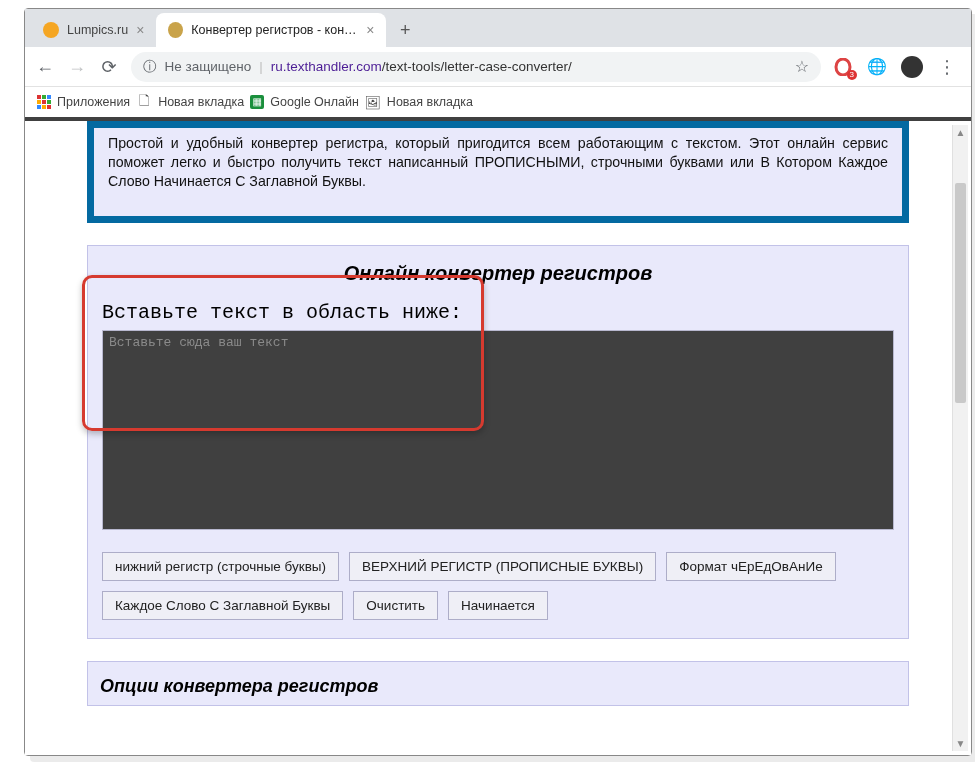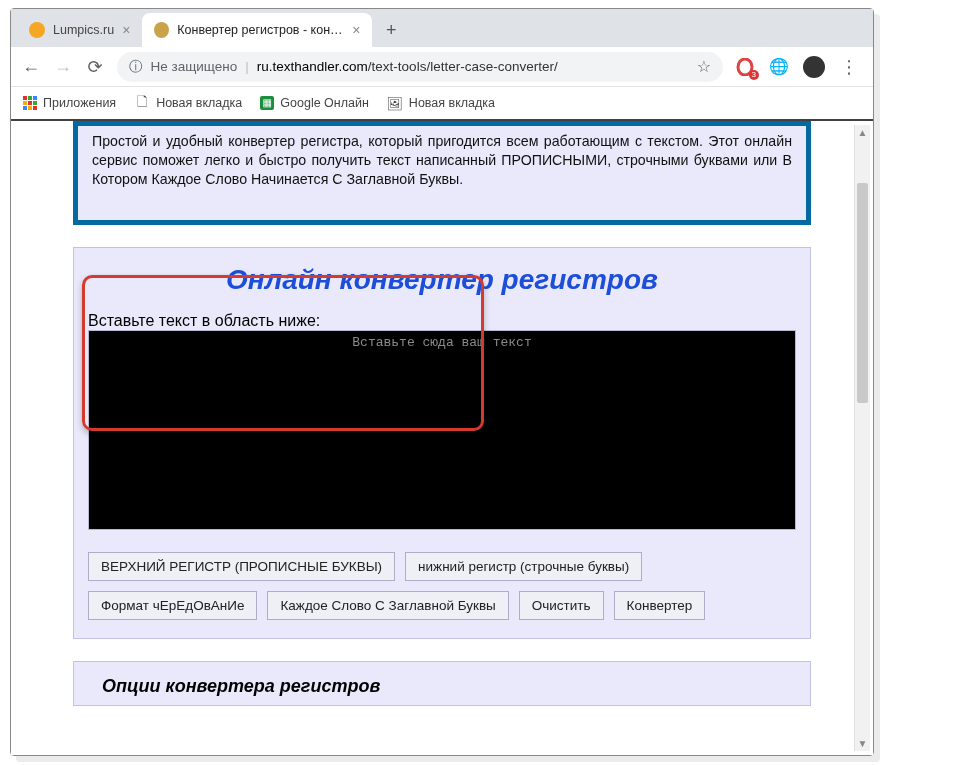--- a/index.html
+++ b/index.html
@@ -7,22 +7,22 @@
     margin: 0;
     font-family: Arial, sans-serif;
     background: #fff;
     width: 975px;
     height: 765px;
     overflow: hidden;
     position: relative;
   }
   .window-frame {
     position: absolute;
-    top: 0; left: 2px;
-    width: 864px;
+    top: 0; left: 16px;
+    width: 948px;
     height: 748px;
     border: 1px solid #888;
     border-radius: 4px;
     background: #fff;
     box-shadow: 6px 6px 0 rgba(0,0,0,0.08);
     margin: 8px 0 0 8px;
     display:flex;
     flex-direction:column;
   }
   
@@ -92,37 +92,37 @@
     border-radius:15px;
     background:#f1f3f4;
     padding:0 12px;
     font-size:13.5px;
     color:#555;
     gap:8px;
   }
   .addr-field .info { color:#5f6368; }
   .addr-field .sec { color:#5f6368;font-size:13.5px; }
   .addr-field .path { color:#333; }
-  .addr-field .path .host { color:#000000; }
+  .addr-field .path .host { color:#4c1d95; }
   .addr-field .star { margin-left:auto;color:#5f6368;font-size:16px; }
   .ext-area { display:flex;align-items:center;gap:14px;padding-right:4px; }
   .ext-icon { width:20px;height:20px;display:flex;align-items:center;justify-content:center;font-size:16px;color:#5f6368;position:relative; }
   .ext-badge { position:absolute;bottom:-3px;right:-4px;background:#d33;color:#fff;font-size:8px;padding:0 3px;border-radius:6px;line-height:10px; }
   .avatar { width:22px;height:22px;border-radius:50%;background:#333; }
   .menu-dots { font-size:18px;color:#5f6368; }
   
   .bookmarks {
     height:34px;
     display:flex;
     align-items:center;
-    gap:18px;
+    gap:6px;
     padding:0 12px;
     font-size:12.5px;
     color:#444;
-    border-bottom:2px solid #404040;
+    border-bottom:4px solid #404040;
   }
   .bm-item { display:flex;align-items:center;gap:6px; }
   .bm-icon { width:16px;height:16px;display:flex;align-items:center;justify-content:center;font-size:13px; }
   .grid-icon {
     width:14px;height:14px;
     background:
       linear-gradient(#d33 0 0) 0 0/4px 4px no-repeat,
       linear-gradient(#3a3 0 0) 5px 0/4px 4px no-repeat,
       linear-gradient(#38f 0 0) 10px 0/4px 4px no-repeat,
       linear-gradient(#fa0 0 0) 0 5px/4px 4px no-repeat,
@@ -136,61 +136,61 @@
   .content {
     flex:1;
     overflow:auto;
     background:#fff;
   }
   .page-wrap {
     padding: 0 62px;
   }
   .intro-box {
     background:#e9e9fb;
-    border:5px solid #0369a1;
-    padding: 6px 14px 30px 14px;
+    border:7px solid #0369a1;
+    padding: 6px 14px 24px 14px;
     font-size:14.2px;
     color:#111;
     line-height:1.35;
     text-align:justify;
   }
   .main-box {
     margin-top:22px;
     background:#e9e9fb;
     border:1px solid #c2c2e8;
     padding: 14px 14px 18px 14px;
   }
   .section-title {
     text-align:center;
-    font-size:28px;
+    font-size:20px;
     font-weight:bold;
     font-style:italic;
-    color:#1d4ed8;
+    color:#000000;
     margin:2px 0 16px 0;
   }
   .fields-row {
     display:flex;
     gap:16px;
   }
   .field-col { flex:1;min-width:0; }
   .field-label {
-    font-size:16px;
-    margin-bottom:0;
+    font-size:20px;
+    margin-bottom:6px;
+    font-family:Liberation Mono, monospace;
   }
   .ta {
     width:100%;
     height:200px;
     font-family: "Courier New", monospace;
     font-size:13px;
     color:#8a8a8a;
     border:1px solid #b8b8cf;
     padding:4px 6px;
     resize:none;
-    background:#000000;
-    text-align:center;
+    background:#404040;
   }
   .ta::placeholder { color:#8a8a8a; }
   .highlight-box {
     position:absolute;
     border:3px solid #d63a2f;
     border-radius:10px;
     pointer-events:none;
     box-shadow: 0 3px 6px rgba(0,0,0,0.25);
   }
   .btn-row {
@@ -204,21 +204,21 @@
     border:1px solid #adadc8;
     padding:6px 12px;
     font-size:13.5px;
     color:#222;
     cursor:pointer;
   }
   .options-box {
     margin-top:22px;
     background:#e9e9fb;
     border:1px solid #c2c2e8;
-    padding:14px 14px 8px 28px;
+    padding:14px 14px 8px 12px;
   }
   .options-title {
     font-size:18px;
     font-weight:bold;
     font-style:italic;
   }
   
   .fake-scroll {
     position:absolute;
     right:3px; top:116px;
@@ -310,26 +310,26 @@
       <div class="main-box">
         <div class="section-title">Онлайн конвертер регистров</div>
         <div class="fields-row">
           <div class="field-col">
             <div class="field-label">Вставьте текст в область ниже:</div>
             <textarea id="ta-in" class="ta" placeholder="Вставьте сюда ваш текст" style=""></textarea>
           </div>
         </div>
 
         <div class="btn-row">
+          <button class="action-btn">нижний регистр (строчные буквы)</button>
           <button class="action-btn">ВЕРХНИЙ РЕГИСТР (ПРОПИСНЫЕ БУКВЫ)</button>
-          <button class="action-btn">нижний регистр (строчные буквы)</button>
           <button class="action-btn">Формат чЕрЕдОвАнИе</button>
           <button class="action-btn">Каждое Слово С Заглавной Буквы</button>
           <button class="action-btn">Очистить</button>
-          <button class="action-btn">Конвертер</button>
+          <button class="action-btn">Начинается</button>
         </div>
       </div>
 
       <div class="options-box">
         <div class="options-title">Опции конвертера регистров</div>
       </div>
     </div>
   </div>
 
   <div class="fake-scroll">

